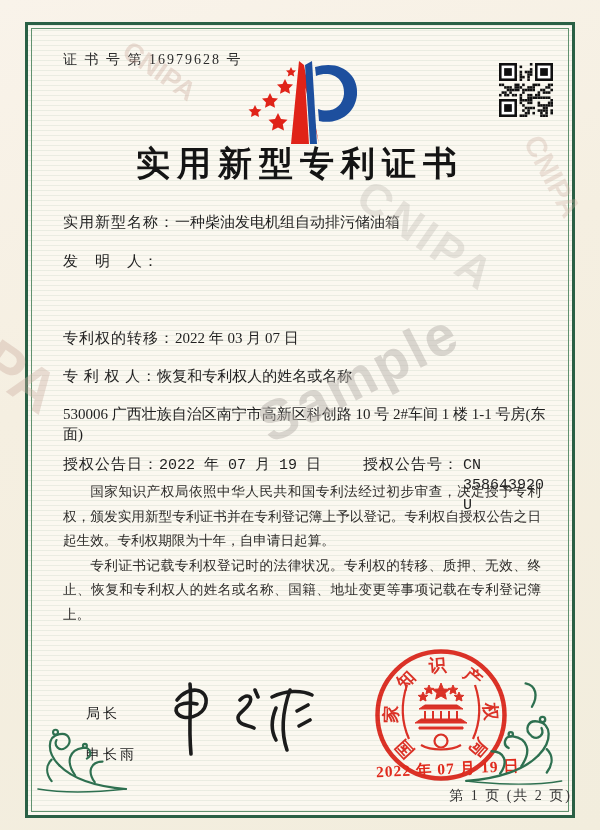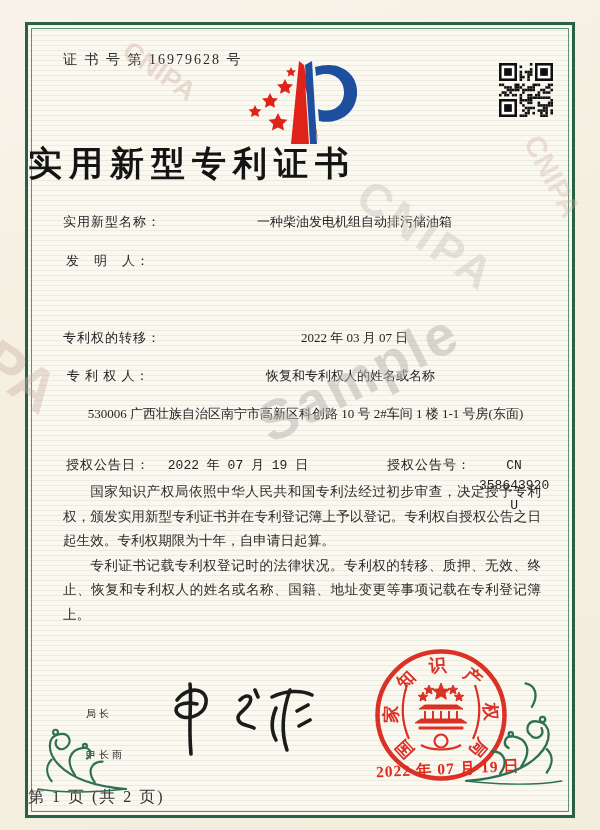--- a/index.html
+++ b/index.html
@@ -10,55 +10,55 @@
   .frame{position:absolute;left:25px;top:22px;width:550px;height:796px;
     border:3px solid #2a6045;background:#fbf8f0;box-sizing:border-box;}
   .frame .guilloche{position:absolute;inset:0;pointer-events:none;
     background:repeating-linear-gradient(180deg,rgba(130,165,140,0.14) 0 1px,rgba(0,0,0,0) 1px 5px);}
   .inner-line{position:absolute;inset:3px;border:1px solid #61926f;pointer-events:none;}
   .content{position:absolute;inset:0;}
 
   .cert-no{position:absolute;left:35px;top:26px;font-size:14px;letter-spacing:2px;color:#2b2b2b;}
   .logo{position:absolute;left:205px;top:32px;width:140px;height:92px;}
   .qr{position:absolute;left:471px;top:38px;width:54px;height:54px;}
-  .title{position:absolute;left:0;right:0;top:116px;text-align:left;font-size:34px;
+  .title{position:absolute;left:0;right:0;top:116px;text-align:center;font-size:34px;
     font-weight:700;letter-spacing:7px;color:#141414;}
 
-  .row{position:absolute;left:35px;right:24px;display:flex;font-size:13px;line-height:20px;color:#1f1f1f;text-align:center;}
+  .row{position:absolute;left:35px;right:24px;display:flex;font-size:15px;line-height:20px;color:#1f1f1f;}
   .row .lbl{flex:0 0 90px;letter-spacing:1px;white-space:nowrap;}
   .row .val{flex:1;}
   .r1{top:187px}.r2{top:226px}.r3{top:265px}.r4{top:303px}.r5{top:341px}.r6{top:379px}.r7{top:431px}
   .grant{display:flex;width:100%;font-family:Liberation Mono, monospace;}
-  .grant .lbl2{flex:0 0 100px;letter-spacing:1px;margin-left:56px;white-space:nowrap;}
+  .grant .lbl2{flex:0 0 100px;letter-spacing:1px;margin-left:34px;white-space:nowrap;}
   .grant .val1{flex:0 0 170px;}
 
   .paras{position:absolute;left:35px;right:31px;top:455px;font-size:13.6px;line-height:24.5px;
     color:#2e2c2a;text-align:justify;}
   .paras p{margin:0;text-indent:2em;}
 
   .director{position:absolute;left:58px;top:668px;font-family:"Liberation Sans","DejaVu Sans",sans-serif;
-    font-size:10px;color:#222;letter-spacing:3px;line-height:41px;}
+    font-size:14px;color:#222;letter-spacing:3px;line-height:41px;}
   .signature{position:absolute;left:132px;top:645px;width:170px;height:95px;}
 
   .seal{position:absolute;left:345px;top:622px;width:136px;height:136px;opacity:.93;mix-blend-mode:multiply;}
   .seal svg{position:absolute;inset:0;}
   .seal-char{position:absolute;left:50%;top:50%;width:22px;height:22px;margin:-11px 0 0 -11px;
     color:#df2318;font-size:17.5px;font-weight:700;text-align:center;line-height:22px;
     font-family:"Liberation Serif",serif;}
   .sc0{transform:rotate(-133deg) translateY(-50px);}
   .sc1{transform:rotate(-89deg) translateY(-50px);}
   .sc2{transform:rotate(-45deg) translateY(-50px);}
   .sc3{transform:rotate(-4deg) translateY(-50px);}
   .sc4{transform:rotate(40deg) translateY(-50px);}
   .sc5{transform:rotate(86deg) translateY(-50px);}
   .sc6{transform:rotate(131deg) translateY(-50px);}
   .seal-date{position:absolute;left:330px;top:734px;width:180px;text-align:center;color:#e02a1c;
     font-size:15.5px;letter-spacing:1px;transform:rotate(-2.5deg);font-weight:600;}
 
-  .footer{position:absolute;left:0;right:0;top:762px;text-align:left;font-size:16px;
+  .footer{position:absolute;left:0;right:0;top:762px;text-align:right;font-size:14px;
     letter-spacing:2px;color:#333;}
 
   .corner-orn{position:absolute;pointer-events:none;}
   .orn-left{left:4px;top:660px;width:98px;height:112px;}
   .orn-right{right:4px;top:636px;width:106px;height:136px;transform:scaleX(-1);}
 
   .wm{position:absolute;pointer-events:none;font-family:"Liberation Sans","DejaVu Sans",sans-serif;
     font-weight:700;white-space:nowrap;}
   .wm-c1{left:118px;top:56px;font-size:27px;color:rgba(206,170,158,0.38);transform:rotate(35deg);}
   .wm-c2{left:348px;top:210px;font-size:45px;color:rgba(198,192,186,0.42);transform:rotate(35deg);letter-spacing:4px;}

